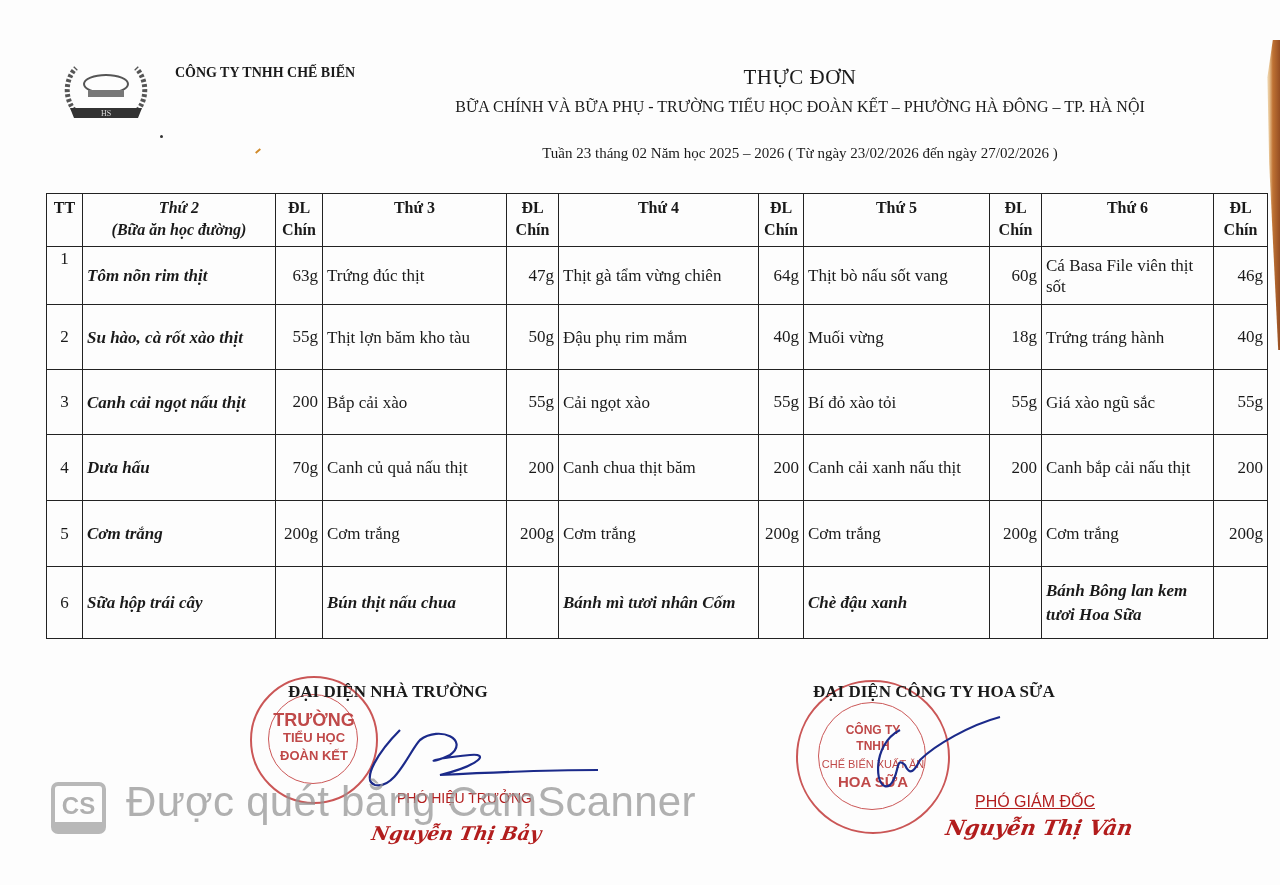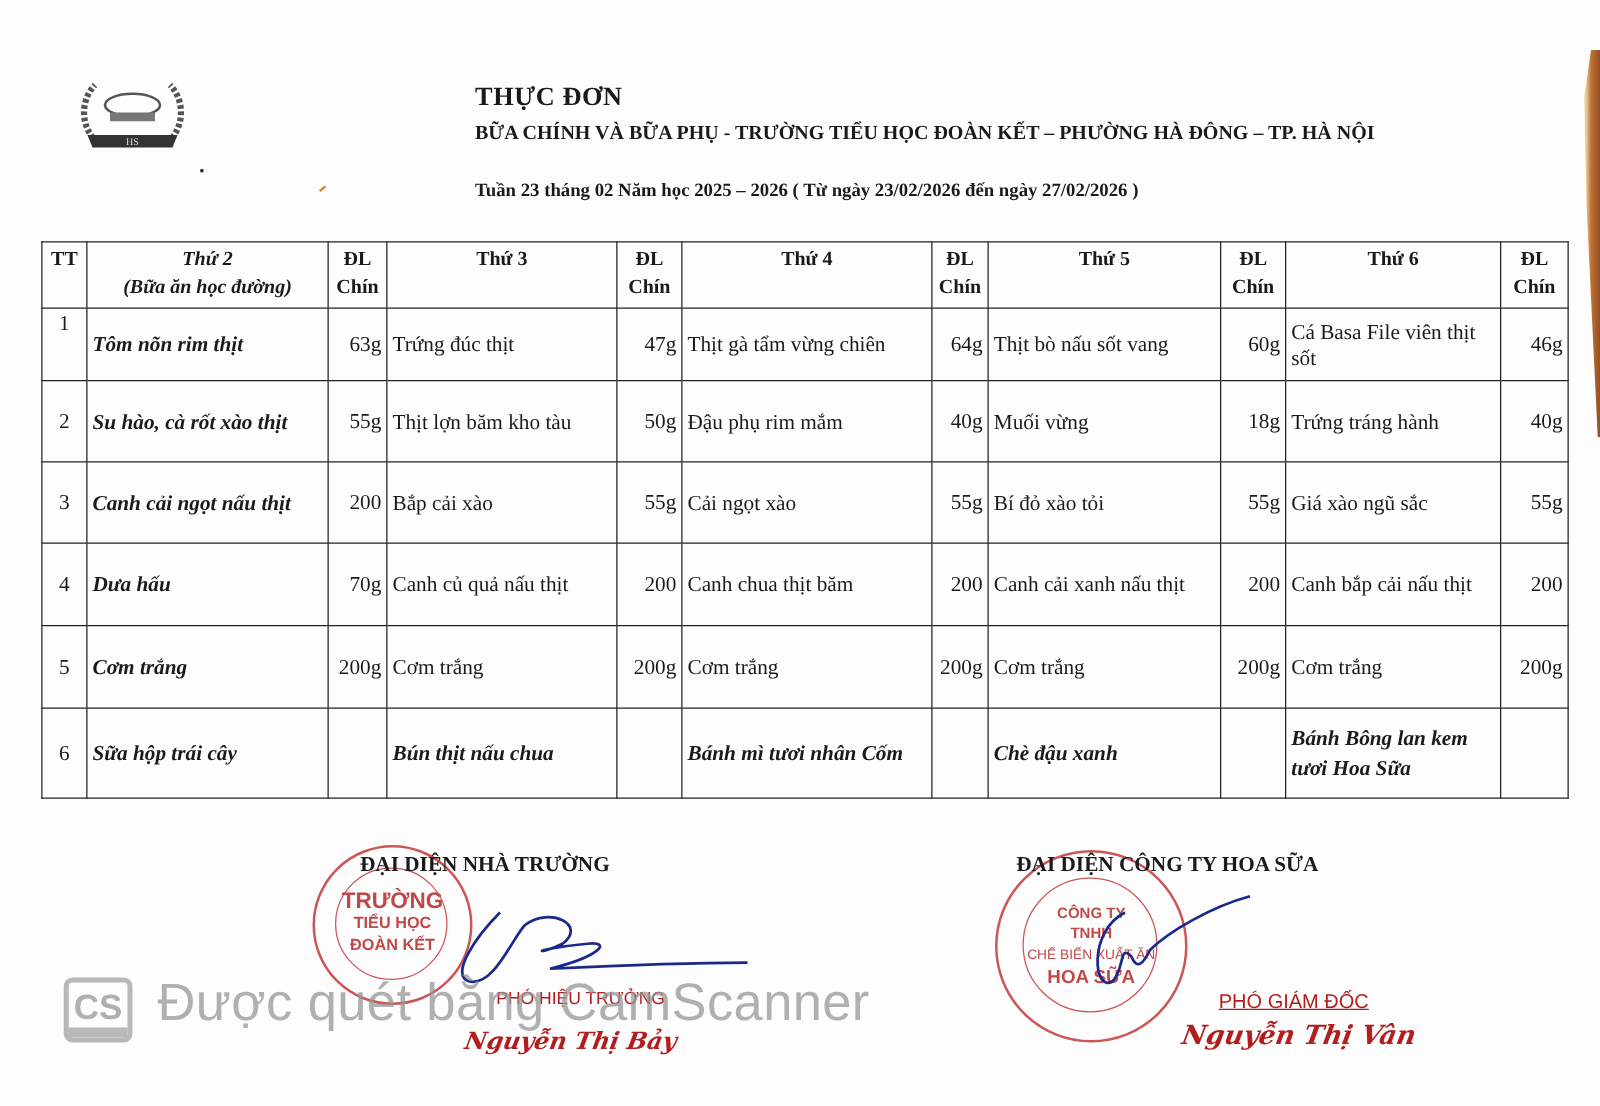--- a/index.html
+++ b/index.html
@@ -6,30 +6,30 @@
   body {
     width:1280px; height:885px; overflow:hidden; position:relative;
     background:#fdfdfd;
     font-family:"Liberation Serif", "DejaVu Serif", serif;
     color:#1a1a1a;
   }
   .abs { position:absolute; }
   
   .logo { left:58px; top:62px; width:96px; height:62px; }
   .company { left:150px; top:62px; width:230px; text-align:center; font-weight:bold; font-size:14px; line-height:22px; }
-  .title-block { left:380px; top:62px; width:840px; font-weight:bold; }
+  .title-block { left:380px; top:62px; width:840px; text-align:center; font-weight:normal; }
   .title { font-size:21px; line-height:30px; letter-spacing:0.5px; }
   .subtitle { font-size:16px; line-height:26px; margin-top:2px; }
   .week { font-size:15px; line-height:22px; margin-top:22px; }
   .specks { left:160px; top:135px; width:3px; height:3px; background:#333; border-radius:50%; }
   .speck2 { left:255px; top:150px; width:6px; height:2px; background:#d08a2a; transform:rotate(-40deg); }
 
   
   table.menu {
-    position:absolute; left:33px; top:193px; width:1221px;
+    position:absolute; left:46px; top:193px; width:1221px;
     border-collapse:collapse; table-layout:fixed;
     font-size:17px;
   }
   table.menu td, table.menu th {
     border:1.6px solid #222; padding:0 4px; vertical-align:middle;
     overflow:hidden;
   }
   table.menu th { font-weight:bold; font-size:16px; line-height:22px; vertical-align:top; padding-top:3px; text-align:center; }
   th.day2 { font-style:italic; }
   td.tt { text-align:center; }
@@ -53,38 +53,39 @@
   .name-left { left:372px; top:822px; transform:skewX(-10deg); }
   .name-right { left:946px; top:815px; font-size:21px; transform:skewX(-10deg); }
   .stamp { border-radius:50%; border:2.5px solid #c23a3a; opacity:0.85; }
   .stamp-inner { border-radius:50%; border:1.5px solid #c23a3a; position:absolute; }
   .stamp-left { left:250px; top:676px; width:124px; height:124px; }
   .stamp-right { left:796px; top:680px; width:150px; height:150px; }
   .stamp-text { position:absolute; left:0; right:0; text-align:center; font-family:"Liberation Sans","DejaVu Sans",sans-serif; font-weight:bold; color:#b52a2a; line-height:16px; }
 
   
   .cs-logo { left:51px; top:782px; width:55px; height:52px; border:4px solid #b8b8b8; border-radius:7px; box-sizing:border-box;
-    font-family:"Liberation Sans","DejaVu Sans",sans-serif; font-weight:bold; color:#b0b0b0; font-size:28px; text-align:center; line-height:40px; }
+    font-family:"Liberation Sans","DejaVu Sans",sans-serif; font-weight:bold; color:#b0b0b0; font-size:24px; text-align:center; line-height:40px; }
   .cs-logo::after { content:""; position:absolute; left:0; right:0; bottom:0; height:8px; background:#b8b8b8; }
   .cs-text { left:126px; top:778px; font-family:"Liberation Sans","DejaVu Sans",sans-serif; font-size:42px; color:rgba(150,150,150,0.75); letter-spacing:0.3px; }
 </style>
 </head>
 <body>
 
 <div class="abs logo">
   <svg width="96" height="62" viewBox="0 0 96 62">
     <path d="M20 52 C6 40 6 18 18 6" stroke="#555" stroke-width="5" fill="none" stroke-dasharray="3 2"></path>
     <path d="M76 52 C90 40 90 18 78 6" stroke="#555" stroke-width="5" fill="none" stroke-dasharray="3 2"></path>
     <ellipse cx="48" cy="22" rx="22" ry="9" fill="none" stroke="#555" stroke-width="2"></ellipse>
     <rect x="30" y="28" width="36" height="7" fill="#777"></rect>
     <path d="M12 46 L84 46 L80 56 L16 56 Z" fill="#333"></path>
     <text x="48" y="54" font-size="8" text-anchor="middle" fill="#ddd" font-family="Liberation Serif, serif">HS</text>
   </svg>
 </div>
 <div class="abs company">
+  <div>CÔNG TY TNHH CHẾ BIẾN</div>
 </div>
 <div class="abs specks"></div>
 <div class="abs speck2"></div>
 
 <div class="abs title-block">
   <div class="title">THỰC ĐƠN</div>
   <div class="subtitle">BỮA CHÍNH VÀ BỮA PHỤ - TRƯỜNG TIỂU HỌC ĐOÀN KẾT – PHƯỜNG HÀ ĐÔNG – TP. HÀ NỘI</div>
   <div class="week">Tuần 23 tháng 02 Năm học 2025 – 2026  ( Từ ngày 23/02/2026 đến ngày 27/02/2026 )</div>
 </div>
 

